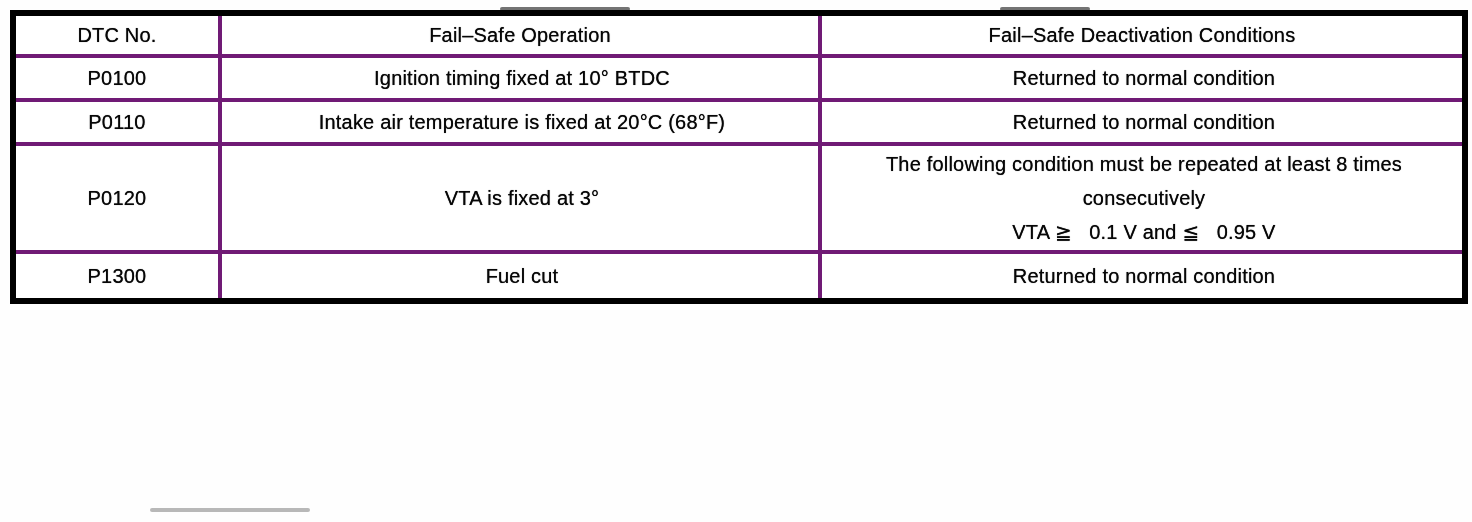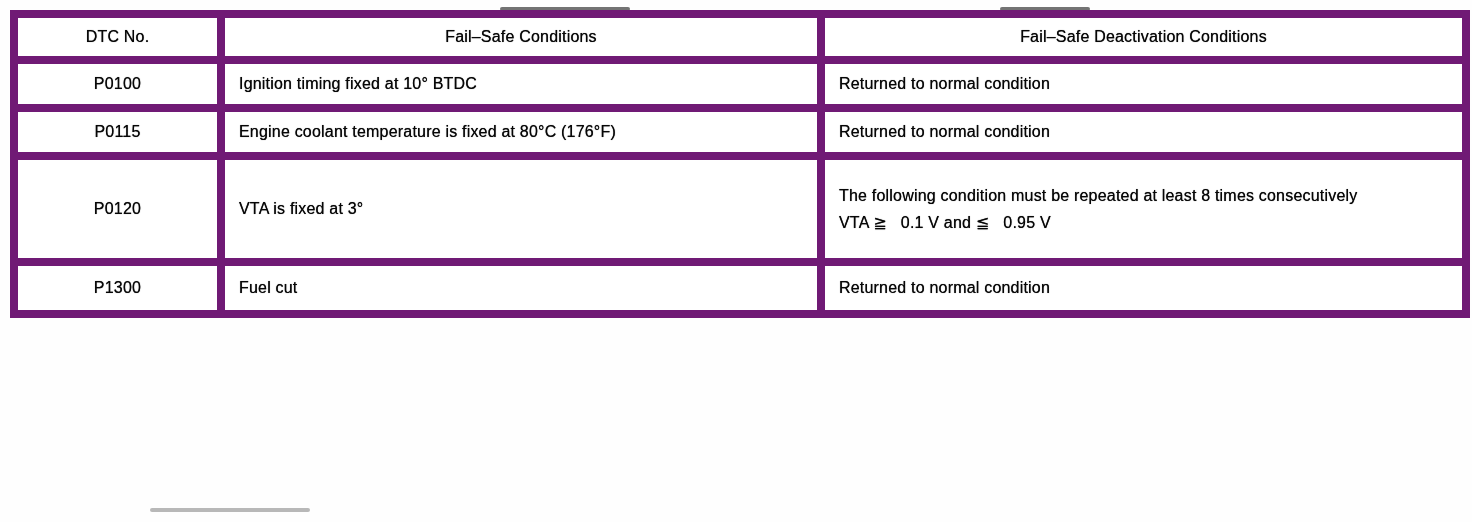--- a/index.html
+++ b/index.html
@@ -22,37 +22,37 @@
     position: absolute;
     left: 10px;
     top: 10px;
     width: 1452px;
     border-collapse: collapse;
     table-layout: fixed;
     border: 6px solid #000;
     background: #fff;
   }
   .fs-table th, .fs-table td {
-    border: 8px solid #701a75;
-    font-size: 16px;
+    border: 4px solid #701a75;
+    font-size: 20px;
     vertical-align: middle;
     
     text-shadow: 0 0 0.7px rgba(0,0,0,0.85);
     letter-spacing: 0.2px;
   }
   .fs-table th {
     font-weight: normal;
     text-align: center;
     height: 36px;
   }
   td.dtc {
     text-align: center;
   }
   td.op, td.deact {
-    text-align: left;
+    text-align: center;
     padding-left: 14px;
     padding-right: 10px;
     line-height: 1.55;
   }
   tr.r0 td, tr.r1 td, tr.r2 td { height: 38px; }
   tr.r3 td { height: 96px; }
   tr.r4 td { height: 100px; }
   tr.r5 td { height: 68px; }
   tr.r6 td { height: 42px; }
   .dtc-line { line-height: 1.7; }
@@ -78,37 +78,37 @@
 
   <table class="fs-table">
     <colgroup>
       <col style="width:207px">
       <col style="width:600px">
       <col style="width:645px">
     </colgroup>
     <thead>
       <tr>
         <th>DTC No.</th>
-        <th>Fail–Safe Conditions</th>
+        <th>Fail–Safe Operation</th>
         <th>Fail–Safe Deactivation Conditions</th>
       </tr>
     </thead>
     <tbody>
       <tr class="r0">
         <td class="dtc">
           <div class="dtc-line">P0100</div>
         </td>
         <td class="op">Ignition timing fixed at 10° BTDC</td>
         <td class="deact">Returned to normal condition</td>
       </tr>
-      <tr class="r2">
+      <tr class="r1">
         <td class="dtc">
-          <div class="dtc-line">P0115</div>
+          <div class="dtc-line">P0110</div>
         </td>
-        <td class="op">Engine coolant temperature is fixed at 80°C (176°F)</td>
+        <td class="op">Intake air temperature is fixed at 20°C (68°F)</td>
         <td class="deact">Returned to normal condition</td>
       </tr>
       <tr class="r3">
         <td class="dtc">
           <div class="dtc-line">P0120</div>
         </td>
         <td class="op">VTA is fixed at 3°</td>
         <td class="deact">
           <div class="cond-line">The following condition must be repeated at least 8 times consecutively</div>
           <div class="cond-line">VTA ≧ &nbsp; 0.1 V and ≦ &nbsp; 0.95 V</div>

